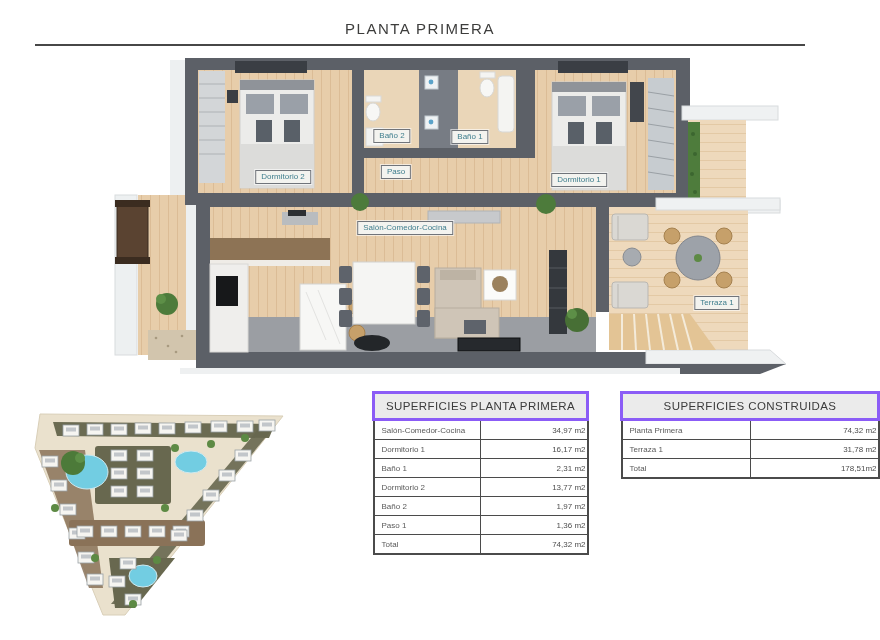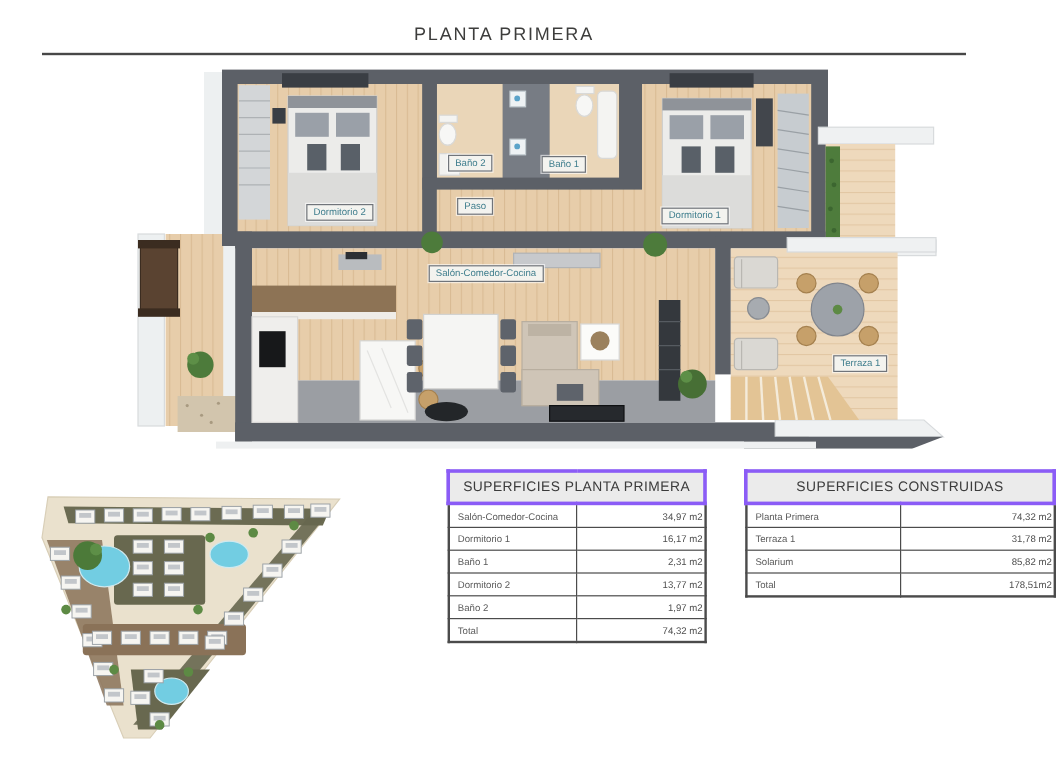--- a/index.html
+++ b/index.html
@@ -259,44 +259,44 @@
         </tr>
         <tr>
           <td class="cell-label">Dormitorio 2</td>
           <td class="cell-value">13,77 m2</td>
         </tr>
         <tr>
           <td class="cell-label">Baño 2</td>
           <td class="cell-value">1,97 m2</td>
         </tr>
         <tr>
+          <td class="cell-label">Paso 1</td>
+          <td class="cell-value">1,36 m2</td>
+        </tr>
+        <tr>
           <td class="cell-label">Total</td>
           <td class="cell-value">74,32 m2</td>
         </tr>
       </tbody>
   </table>
 
   <table class="area-table" id="table-construidas">
     <thead>
       <tr>
           <th colspan="2">SUPERFICIES CONSTRUIDAS</th>
         </tr>
     </thead>
     <tbody>
         <tr>
           <td class="cell-label">Planta Primera</td>
           <td class="cell-value">74,32 m2</td>
         </tr>
         <tr>
           <td class="cell-label">Terraza 1</td>
           <td class="cell-value">31,78 m2</td>
-        </tr>
-        <tr>
-          <td class="cell-label">Solarium</td>
-          <td class="cell-value">85,82 m2</td>
         </tr>
         <tr>
           <td class="cell-label">Total</td>
           <td class="cell-value">178,51m2</td>
         </tr>
       </tbody>
   </table>
 
   <div class="siteplan">
     <svg width="285" height="225" viewBox="0 0 285 225">

